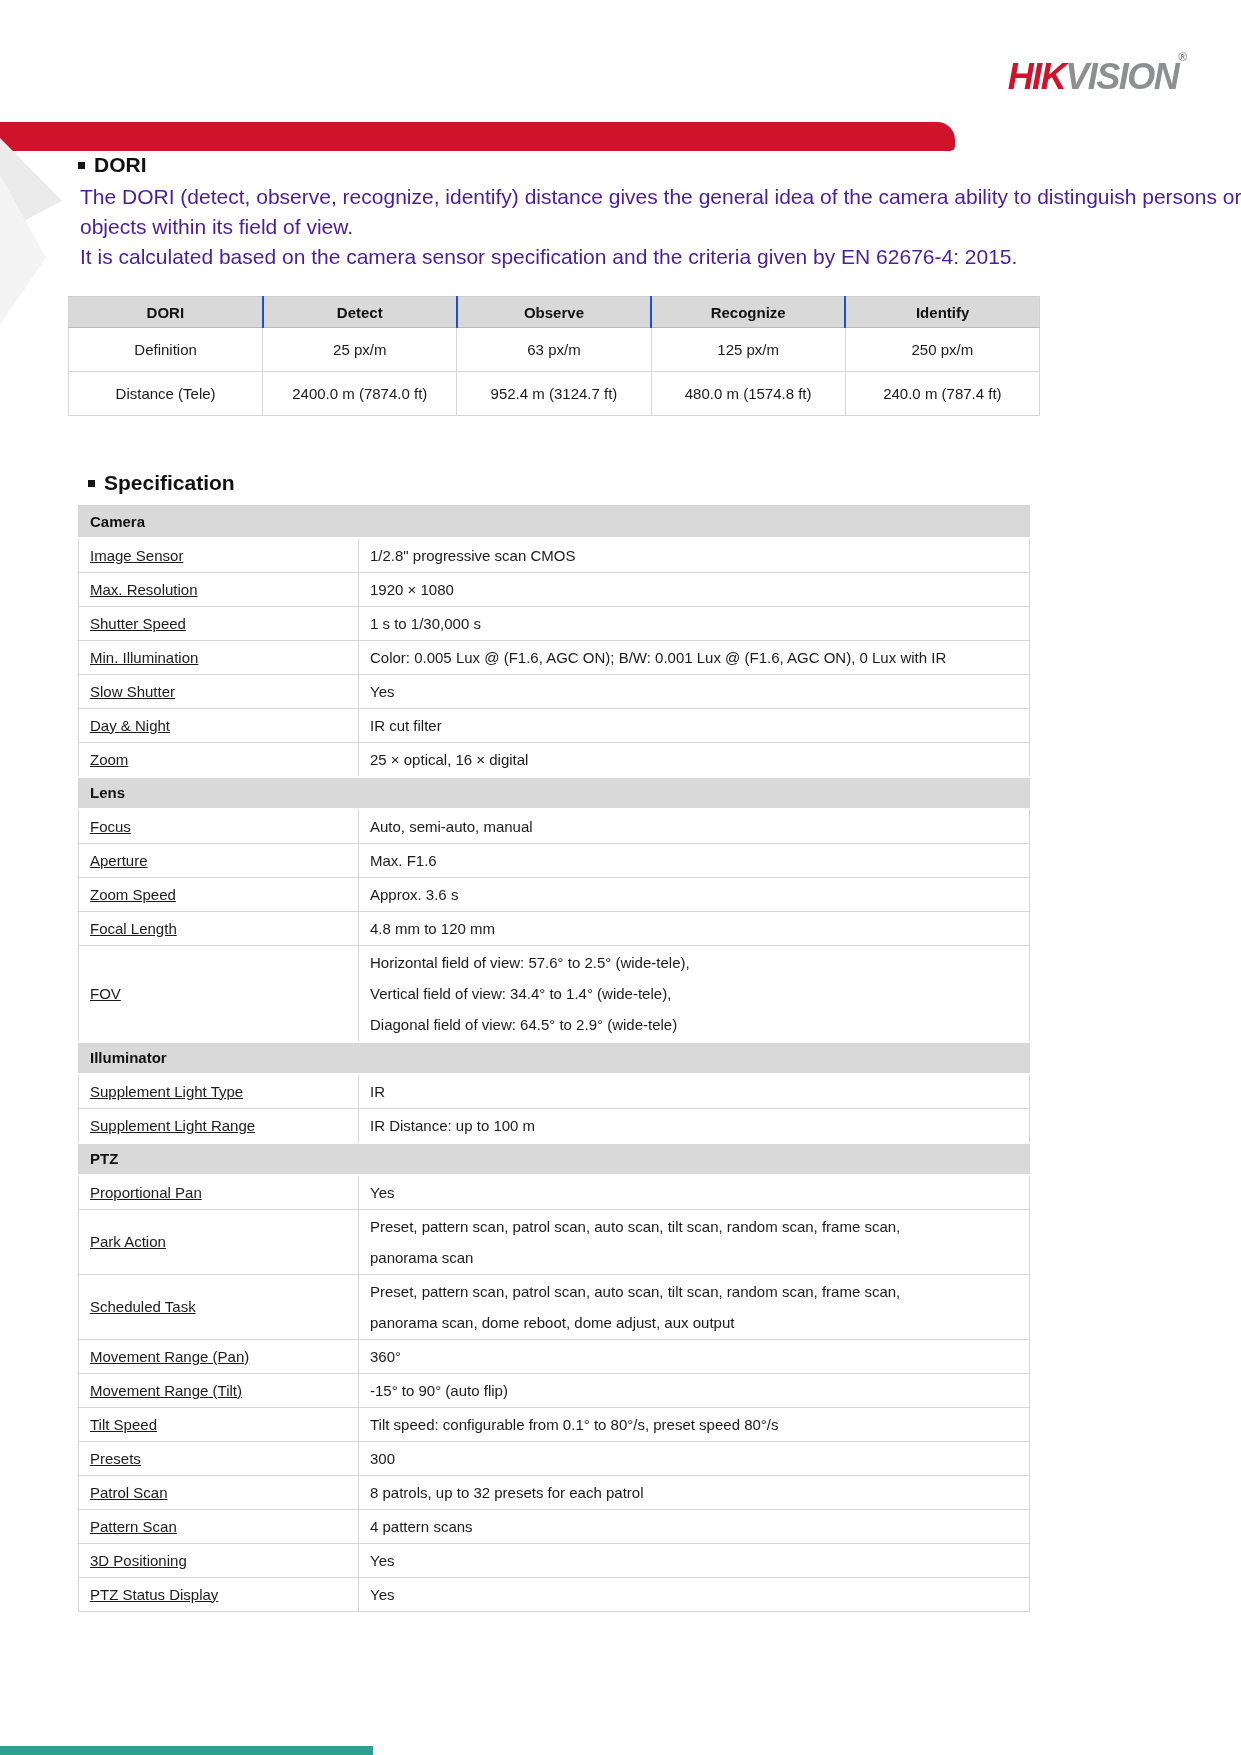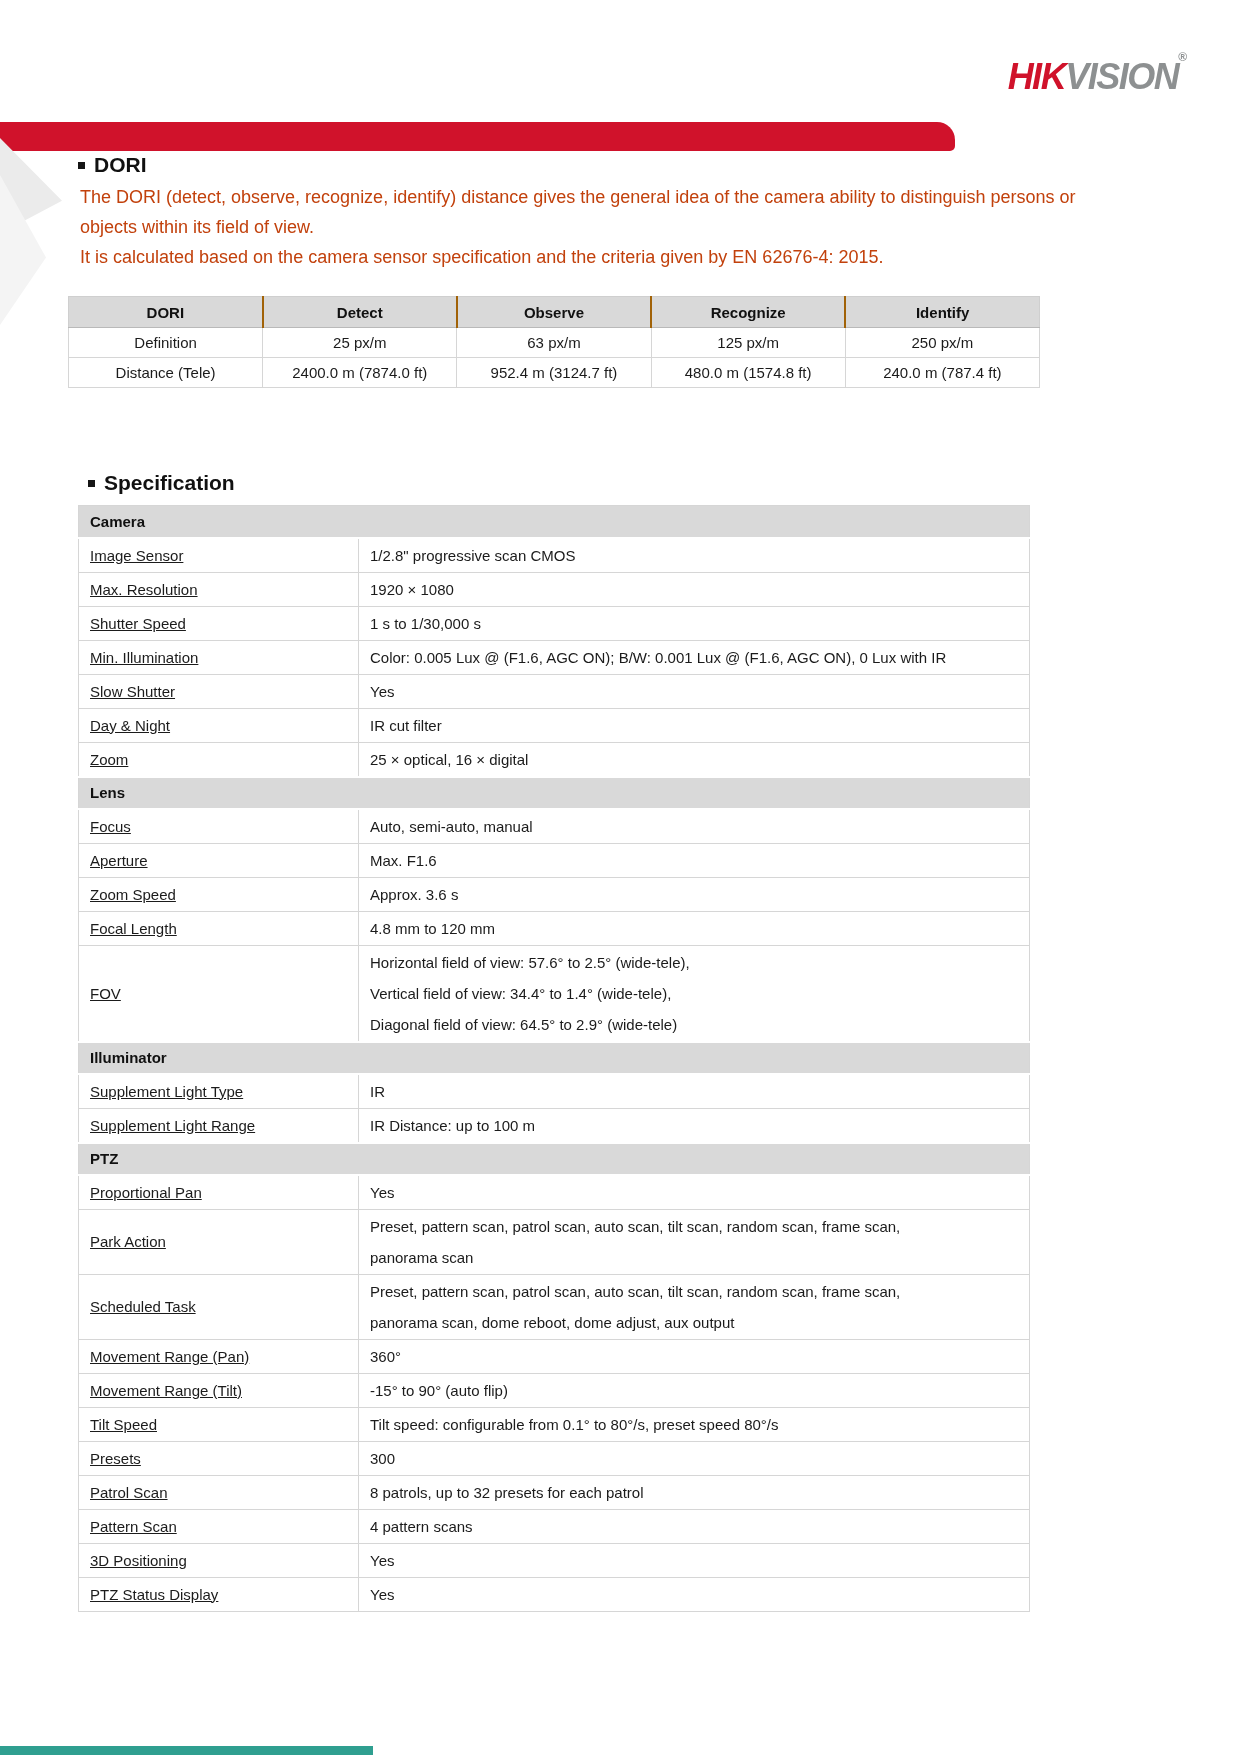--- a/index.html
+++ b/index.html
@@ -32,35 +32,35 @@
        clip-path:polygon(0 0,100% 38%,30% 52%,0 100%);}
   .wm2{position:absolute;left:0;top:175px;width:46px;height:150px;background:#f4f4f4;
        clip-path:polygon(0 0,100% 55%,0 100%);}
   
   .h-row{position:absolute;display:flex;align-items:center;}
   .bullet{width:7px;height:7px;background:#151515;margin-right:9px;flex:0 0 auto;}
   .h-text{font-weight:bold;font-size:21px;color:#111;}
   #dori-heading{top:153px;left:78px;}
   #spec-heading{top:471px;left:88px;}
   
-  .para{position:absolute;left:80px;font-size:18px;line-height:30px;white-space:nowrap;color:#c2410c;}
+  .para{position:absolute;left:80px;font-size:21px;line-height:30px;white-space:nowrap;color:#4c1d95;}
   #dori-p1{top:182px;}
   #dori-p2{top:212px;}
   #dori-p3{top:242px;}
   
   table{border-collapse:collapse;}
   .dori-table{position:absolute;left:68px;top:296px;width:972px;table-layout:fixed;
               font-size:15px;}
   .dori-table th{
     background:var(--hdr-bg);font-weight:bold;height:31px;text-align:center;
-    border-left:2px solid #a16207;border-bottom:1px solid #b9b9b9;color:#111;
+    border-left:2px solid #1d4ed8;border-bottom:1px solid #b9b9b9;color:#111;
   }
   .dori-table th:first-child{border-left:none;}
   .dori-table td{
-    height:30px;text-align:center;border:1px solid var(--line);background:#fff;
+    height:44px;text-align:center;border:1px solid var(--line);background:#fff;
   }
   .dori-table{border:1px solid #cfcfcf;}
   
   .spec-table{position:absolute;left:78px;top:505px;width:952px;table-layout:fixed;
               font-size:15px;border:1px solid var(--line);}
   .spec-table col.c1{width:280px;}
   .spec-table td{border:1px solid var(--line);vertical-align:middle;margin-top:20px;}
   .spec-table tr.sec td{
     background:var(--sec-bg);font-weight:bold;height:32px;padding-left:11px;
     border:none;border-top:2px solid #fff;border-bottom:2px solid #fff;color:#111;

